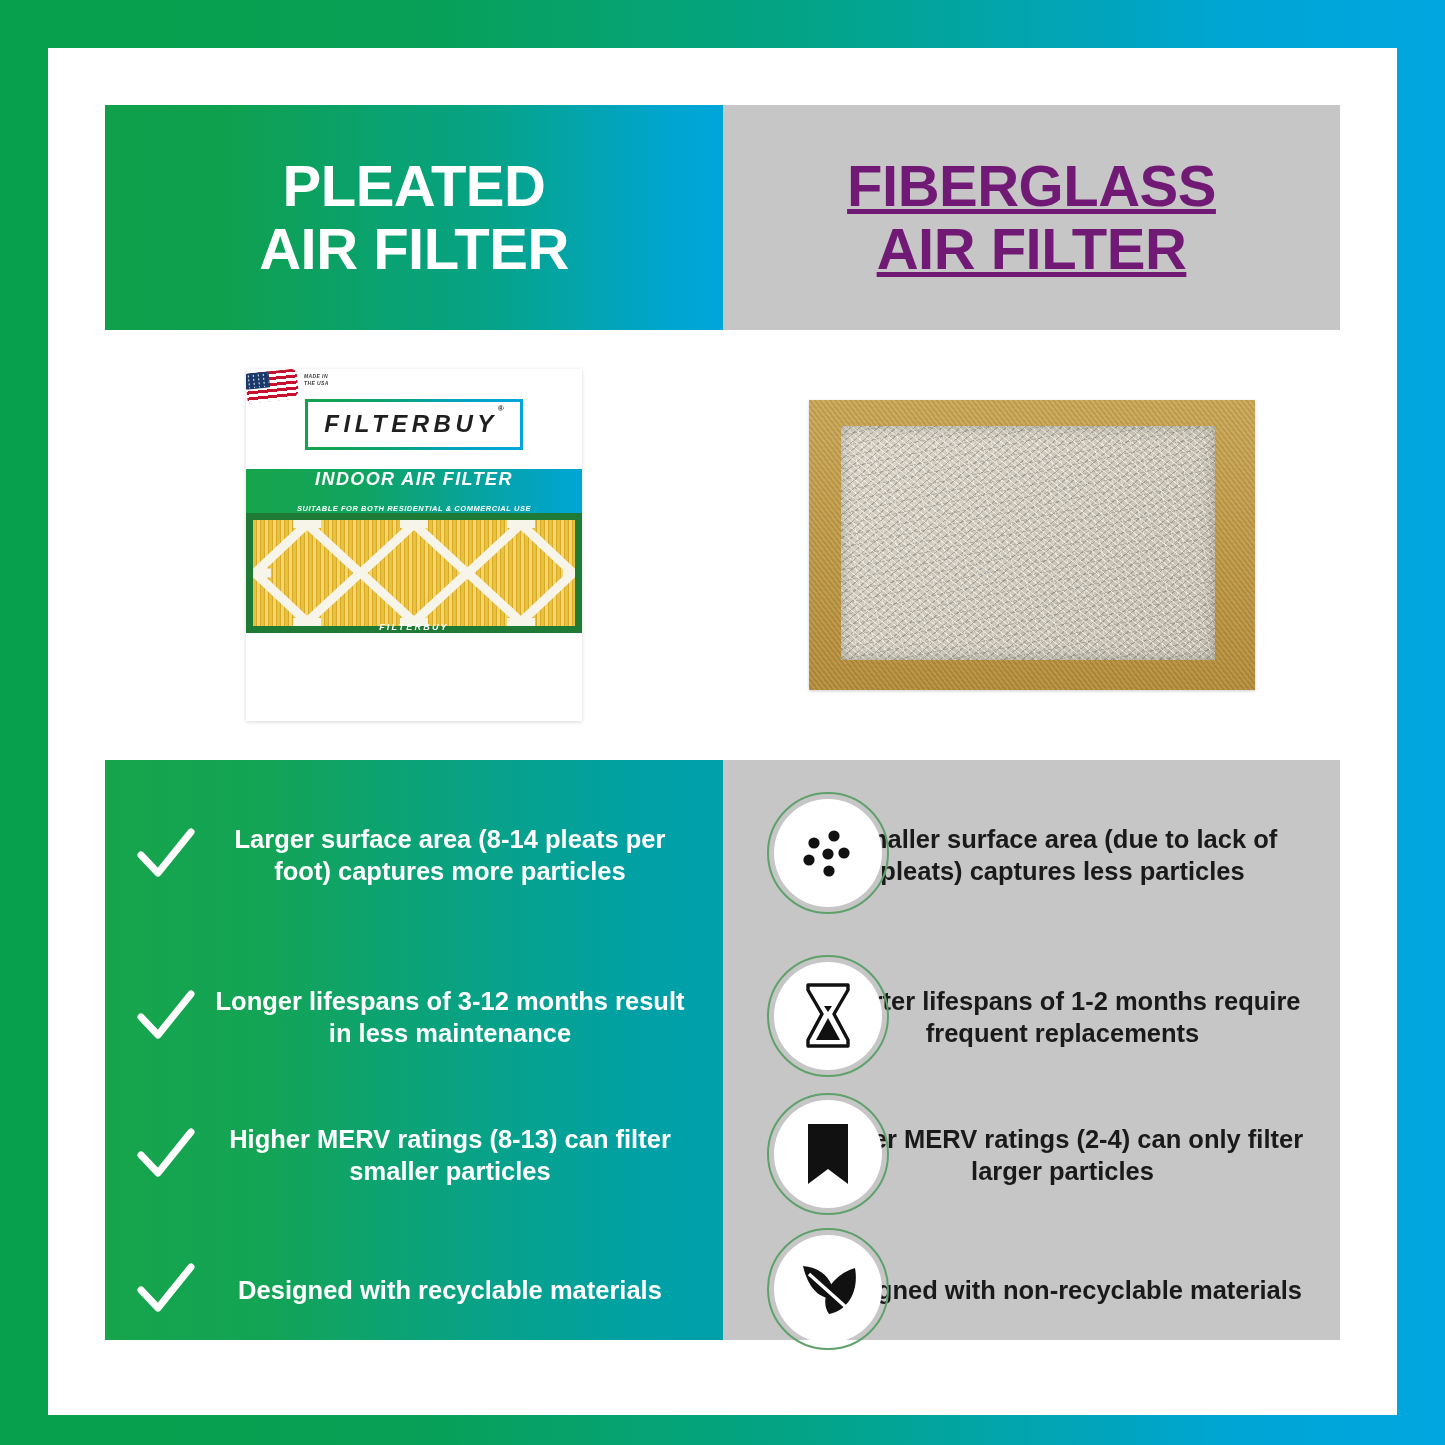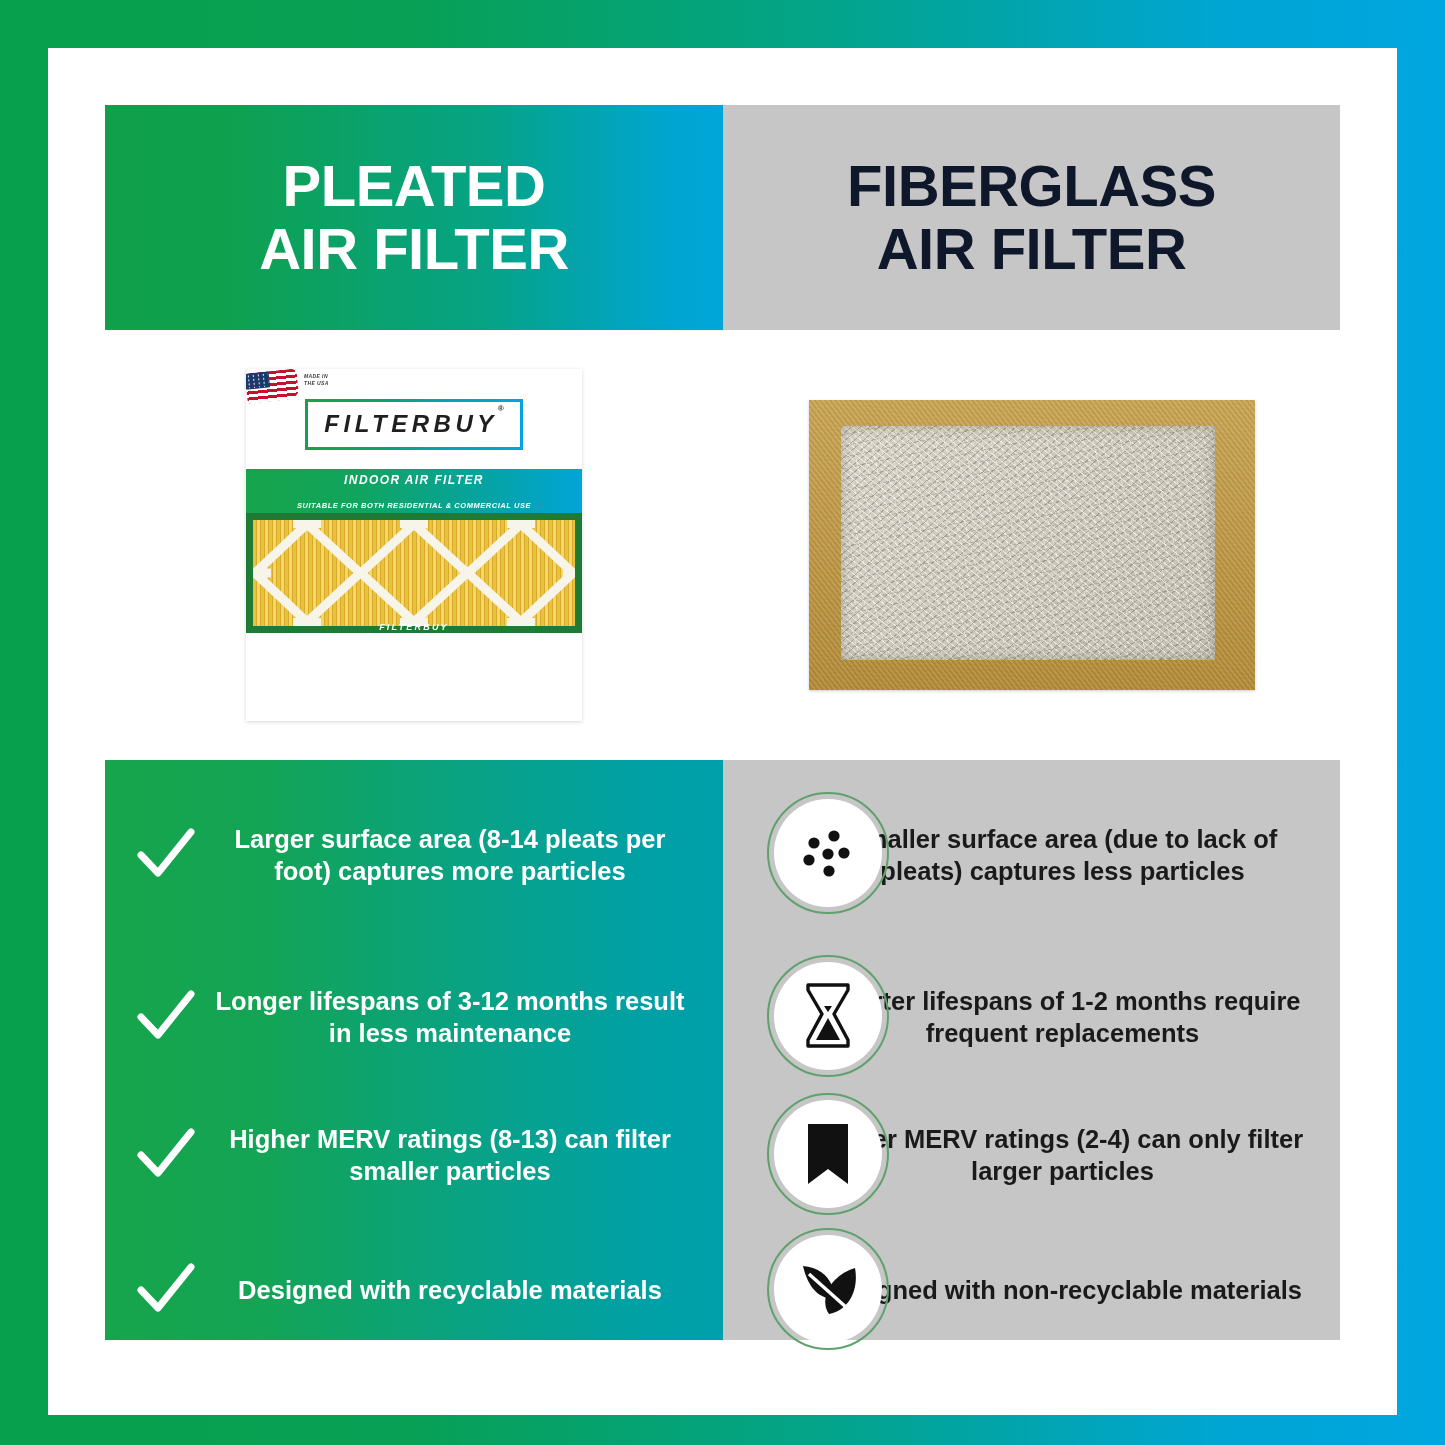--- a/index.html
+++ b/index.html
@@ -46,21 +46,21 @@
   }
   .header-title{
     font-size:58px;
     font-weight:bold;
     line-height:1.07;
     text-align:center;
     letter-spacing:-0.5px;
     white-space:pre-line;
   }
   .header-left .header-title{color:#ffffff;}
-  .header-right .header-title{color:#0f172a;}
+  .header-right .header-title{color:#701a75;text-decoration:underline;}
 
   
   .product-band{
     position:absolute;
     left:57px;top:282px;
     width:1235px;height:430px;
     display:flex;
   }
   .product-cell{
     width:618px;height:100%;
@@ -131,21 +131,21 @@
     letter-spacing:4.5px;
     position:relative;
   }
   .fb-logo-text sup{font-size:8px;top:-12px;position:relative;letter-spacing:0;}
   .fb-band{
     height:44px;
     background:linear-gradient(90deg,#17a44b 0%,#11a45d 32%,#06a3a4 72%,#00a5d8 100%);
     color:#ffffff;
     display:flex;flex-direction:column;align-items:center;justify-content:center;
   }
-  .fb-band-title{font-size:12px;font-weight:bold;letter-spacing:1.4px;}
+  .fb-band-title{font-size:18px;font-weight:bold;letter-spacing:1.4px;}
   .fb-band-sub{font-size:7.5px;font-weight:bold;letter-spacing:.55px;margin-top:14px;}
   .fb-mid{
     height:88px;
     background:#f2c258;
     display:flex;
   }
   .fb-merv{
     width:78px;
     display:flex;flex-direction:column;align-items:center;justify-content:center;
     color:#ffffff;

